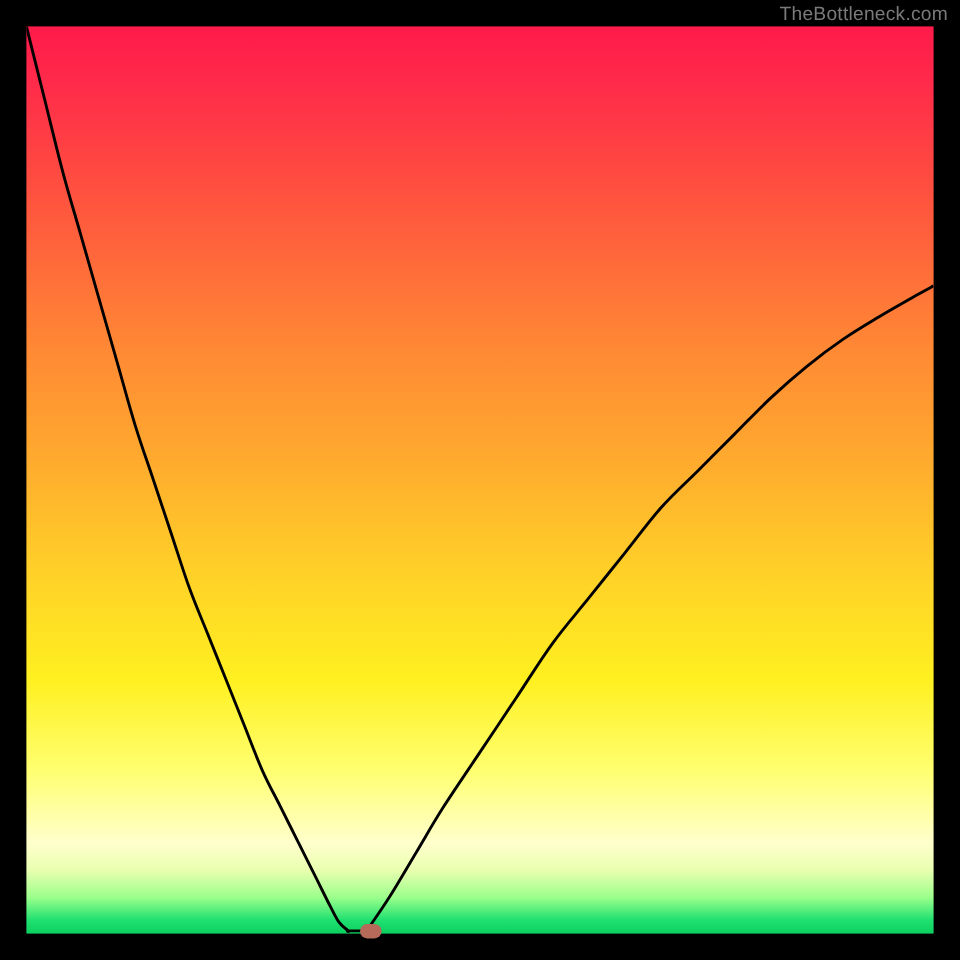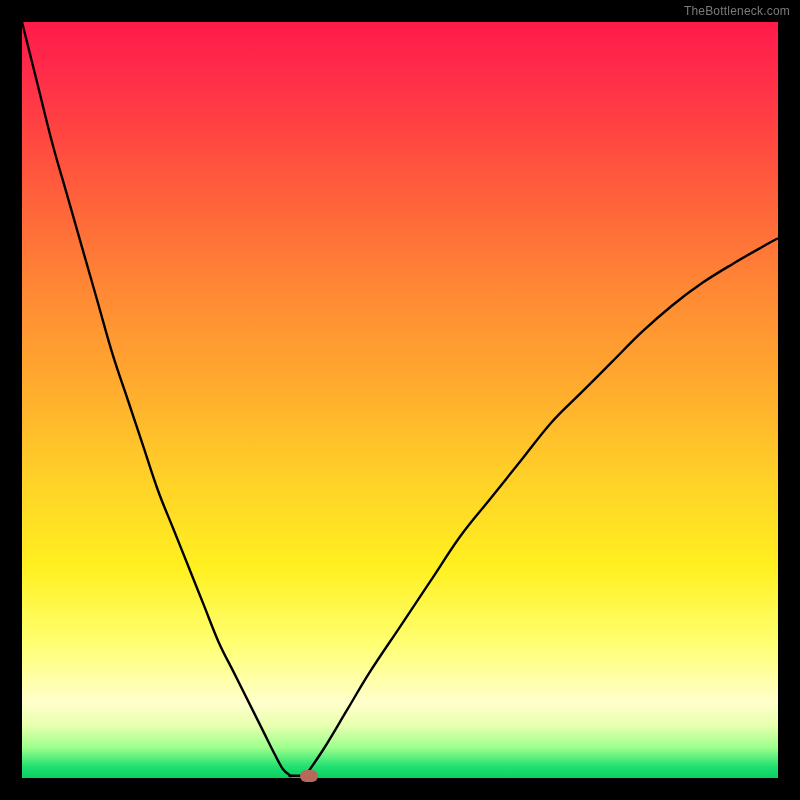--- a/index.html
+++ b/index.html
@@ -40,21 +40,21 @@
       #e9ffb0 93%,
       #9cff8c 96%,
       #20e070 98.5%,
       #0ad060 100%);
   }
   .watermark {
     position: absolute;
     top: 4px;
     right: 10px;
     color: #7a7a7a;
-    font-size: 12px;
+    font-size: 16px;
     font-weight: 500;
     letter-spacing: 0.2px;
   }
   svg.curve {
     position: absolute;
     left: 0;
     top: 0;
     width: 756px;
     height: 756px;
   }

